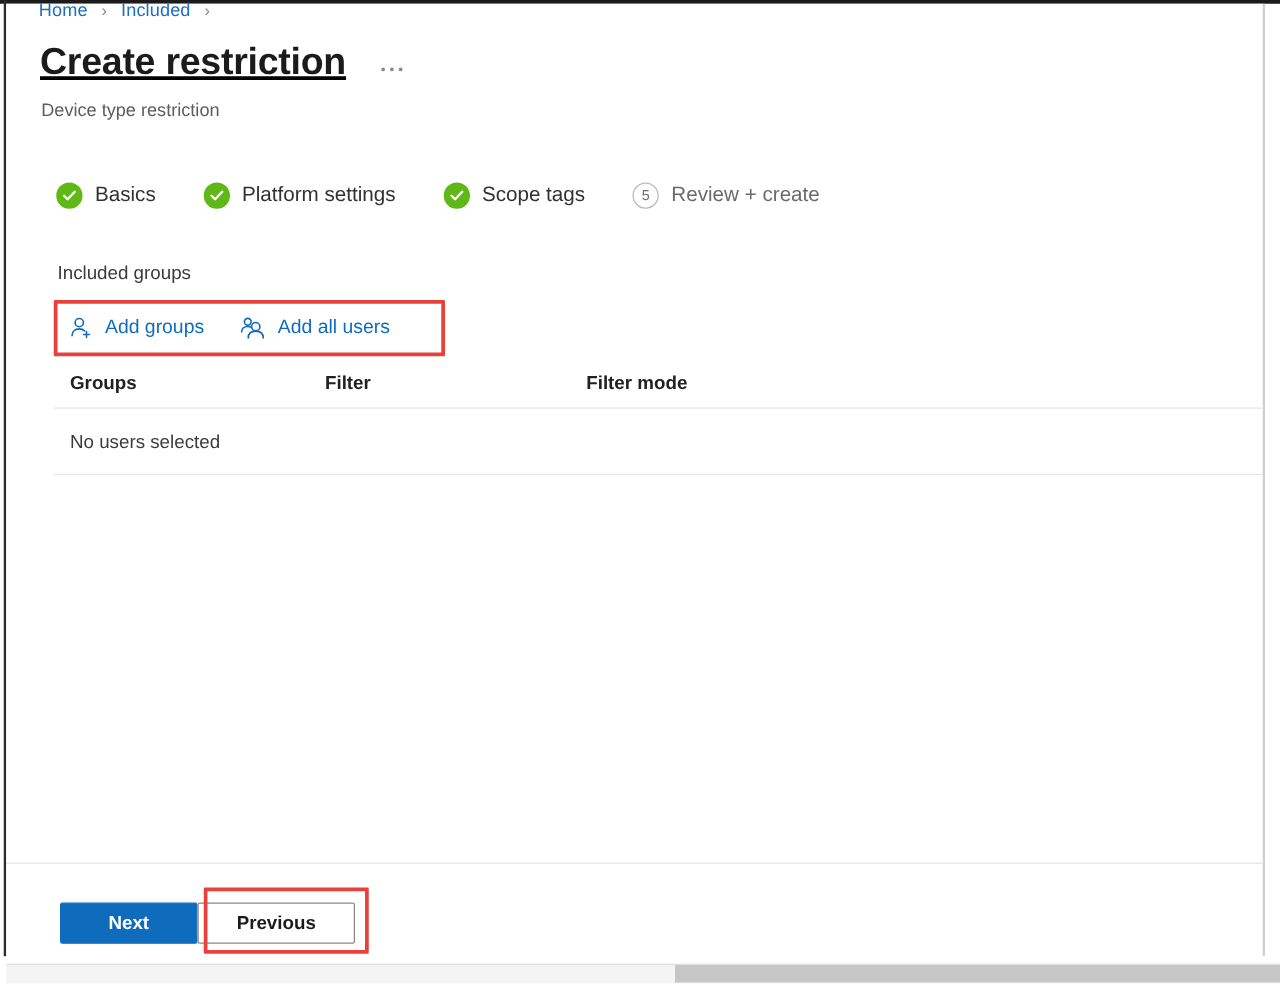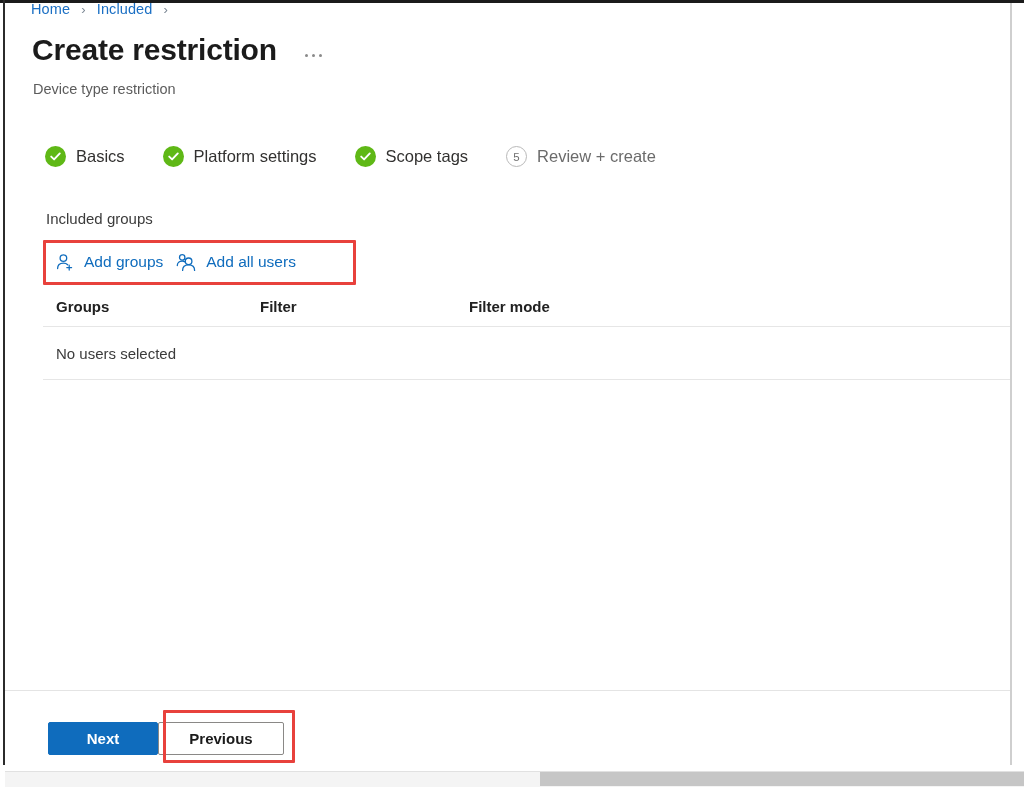--- a/index.html
+++ b/index.html
@@ -67,20 +67,21 @@
     font-size: 13px;
   }
 
   
   .title-row {
     position: absolute;
     left: 27px;
     top: 32px;
     display: flex;
     align-items: center;
+    text-decoration: underline;
   }
   .page-title {
     font-size: 30px;
     font-weight: 600;
     color: #1b1b1b;
     letter-spacing: -0.2px;
     line-height: 1;
   }
   .ellipsis-menu {
     margin-left: 24px;
@@ -175,21 +176,21 @@
     top: 249px;
     display: flex;
     align-items: center;
   }
   .cmd-link {
     display: flex;
     align-items: center;
     color: #0f6cbd;
     font-size: 15.5px;
     cursor: pointer;
-    margin-right: 12px;
+    margin-right: 28px;
     white-space: nowrap;
   }
   .cmd-link:last-child { margin-right: 0; }
   .cmd-ico {
     margin-right: 9px;
     display: flex;
     align-items: center;
   }
   .cmd-ico svg { display: block; }
 

